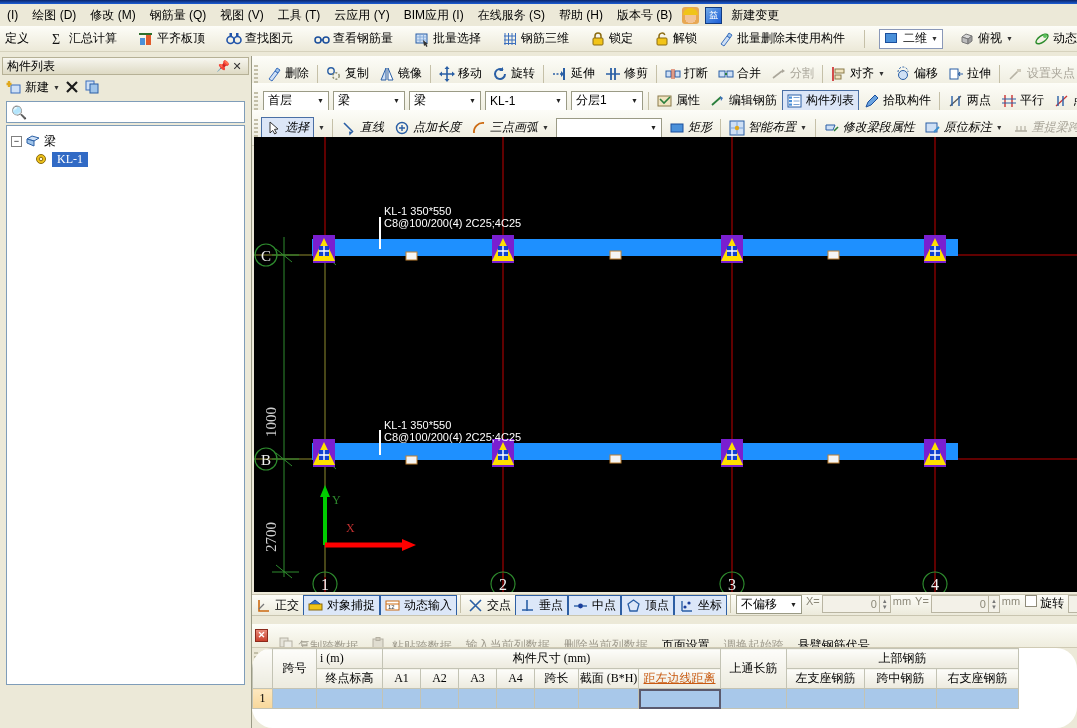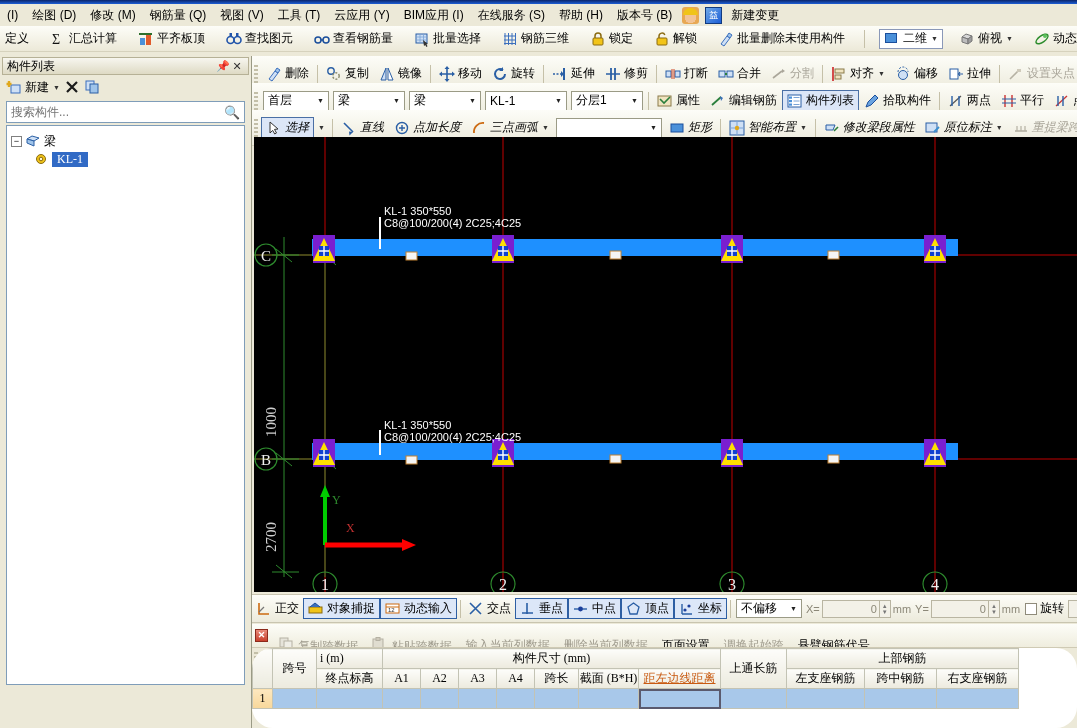--- a/index.html
+++ b/index.html
@@ -135,24 +135,24 @@
 
   
   .canvaswrap {
     position: absolute; left: 254px; top: 137px; width: 823px; height: 455px;
     background: #000; overflow: hidden;
   }
   .canvaswrap svg { display: block; }
 
   
   .snapbar {
-    position: absolute; left: 252px; top: 594px; width: 825px; height: 29px;
+    position: absolute; left: 252px; top: 594px; width: 825px; height: 22px;
     background: linear-gradient(to bottom, #fdfdf8, #eceadb);
     border-top: 1px solid #c9c5b0; border-bottom: 1px solid #c9c5b0;
-    display: flex; align-items: center; white-space: nowrap; overflow: hidden;
+    display: flex; align-items: flex-start; white-space: nowrap; overflow: hidden;
   }
   .snapbtn {
     display: inline-flex; align-items: center; gap: 3px; height: 21px;
     padding: 1px 4px; font-size: 12px; flex: 0 0 auto; cursor: default;
   }
   .snapbtn.on { border: 1px solid #2e5fa3; background: #dce7f8; }
   .numfield {
     width: 58px; height: 18px; border: 1px solid #b9b5a2; background: #f3f1e8;
     display: inline-flex; align-items: center; justify-content: flex-end;
     padding-right: 2px; font-size: 11px; color: #8c8878; flex: 0 0 auto;
@@ -398,21 +398,20 @@
           </svg>
         </span>
       <span class="ic">
           <svg width="16" height="16">
             <rect x="2" y="2" width="8" height="9" fill="#cfe0f5" stroke="#3b6fbd"></rect>
             <rect x="6" y="5" width="8" height="9" fill="#9fc4ea" stroke="#2a5fa5"></rect>
           </svg>
         </span>
     </div>
     <div class="lp-search">
-      <input value="" placeholder="搜索构件..." style="">
       <span class="lp-searchbtn">🔍</span>
     </div>
     <div class="lp-tree">
       <div class="tree-row">
         <span class="tree-exp">−</span>
         <span class="ic">
             <svg width="16" height="16">
               <path d="M2 6l5-3 7 2-5 3z" fill="#cfe0f5" stroke="#2a5fa5"></path>
               <path d="M2 6v4l7 3V8z" fill="#9fc4ea" stroke="#2a5fa5"></path>
             </svg>

